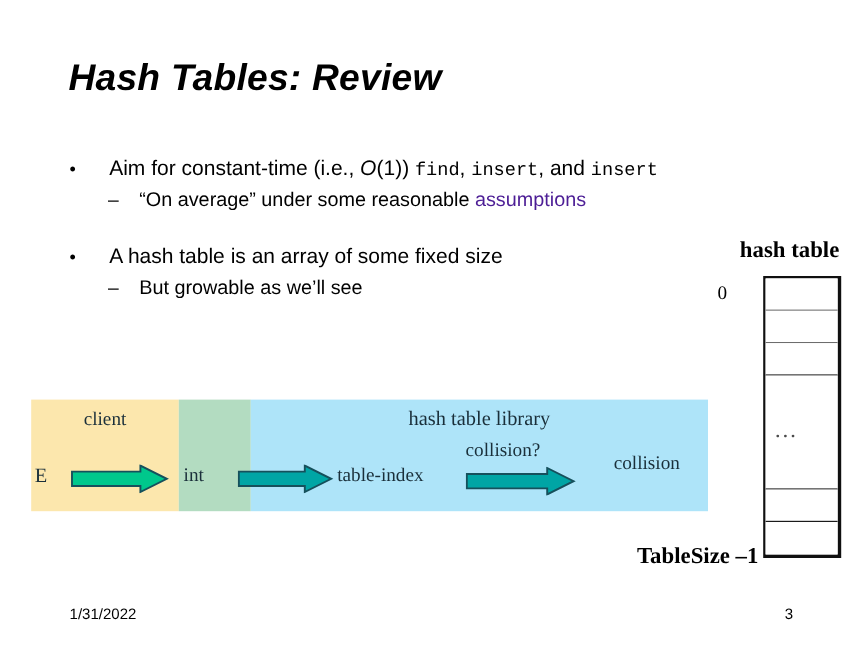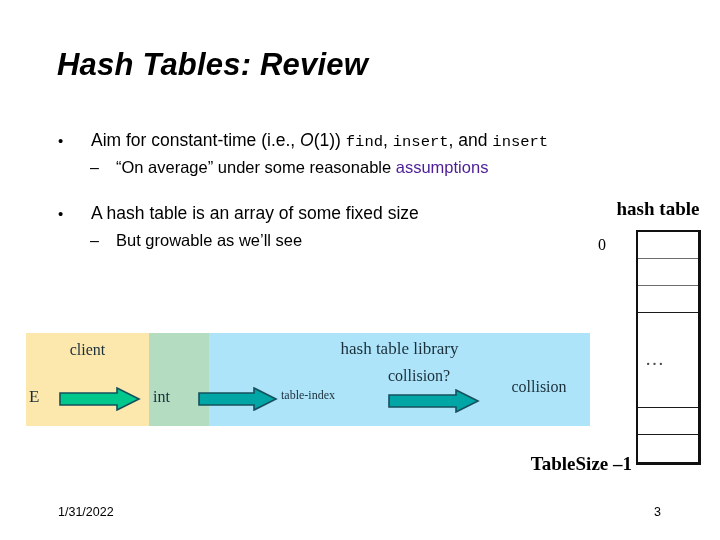--- a/index.html
+++ b/index.html
@@ -115,21 +115,21 @@
   #label-E {
     left: 3px; top: 54px;
     font-size: 17px;
   }
   #label-int {
     left: 127px; top: 55px;
     font-size: 16px;
   }
   #label-table-index {
     left: 255px; top: 55px;
-    font-size: 12px;
+    font-size: 16px;
   }
   #label-collision-q {
     left: 362px; top: 34px;
     font-size: 16px;
   }
   #label-collision-res {
     left: 462px; top: 44px; width: 102px;
     font-size: 16px;
     line-height: 20px;
   }

